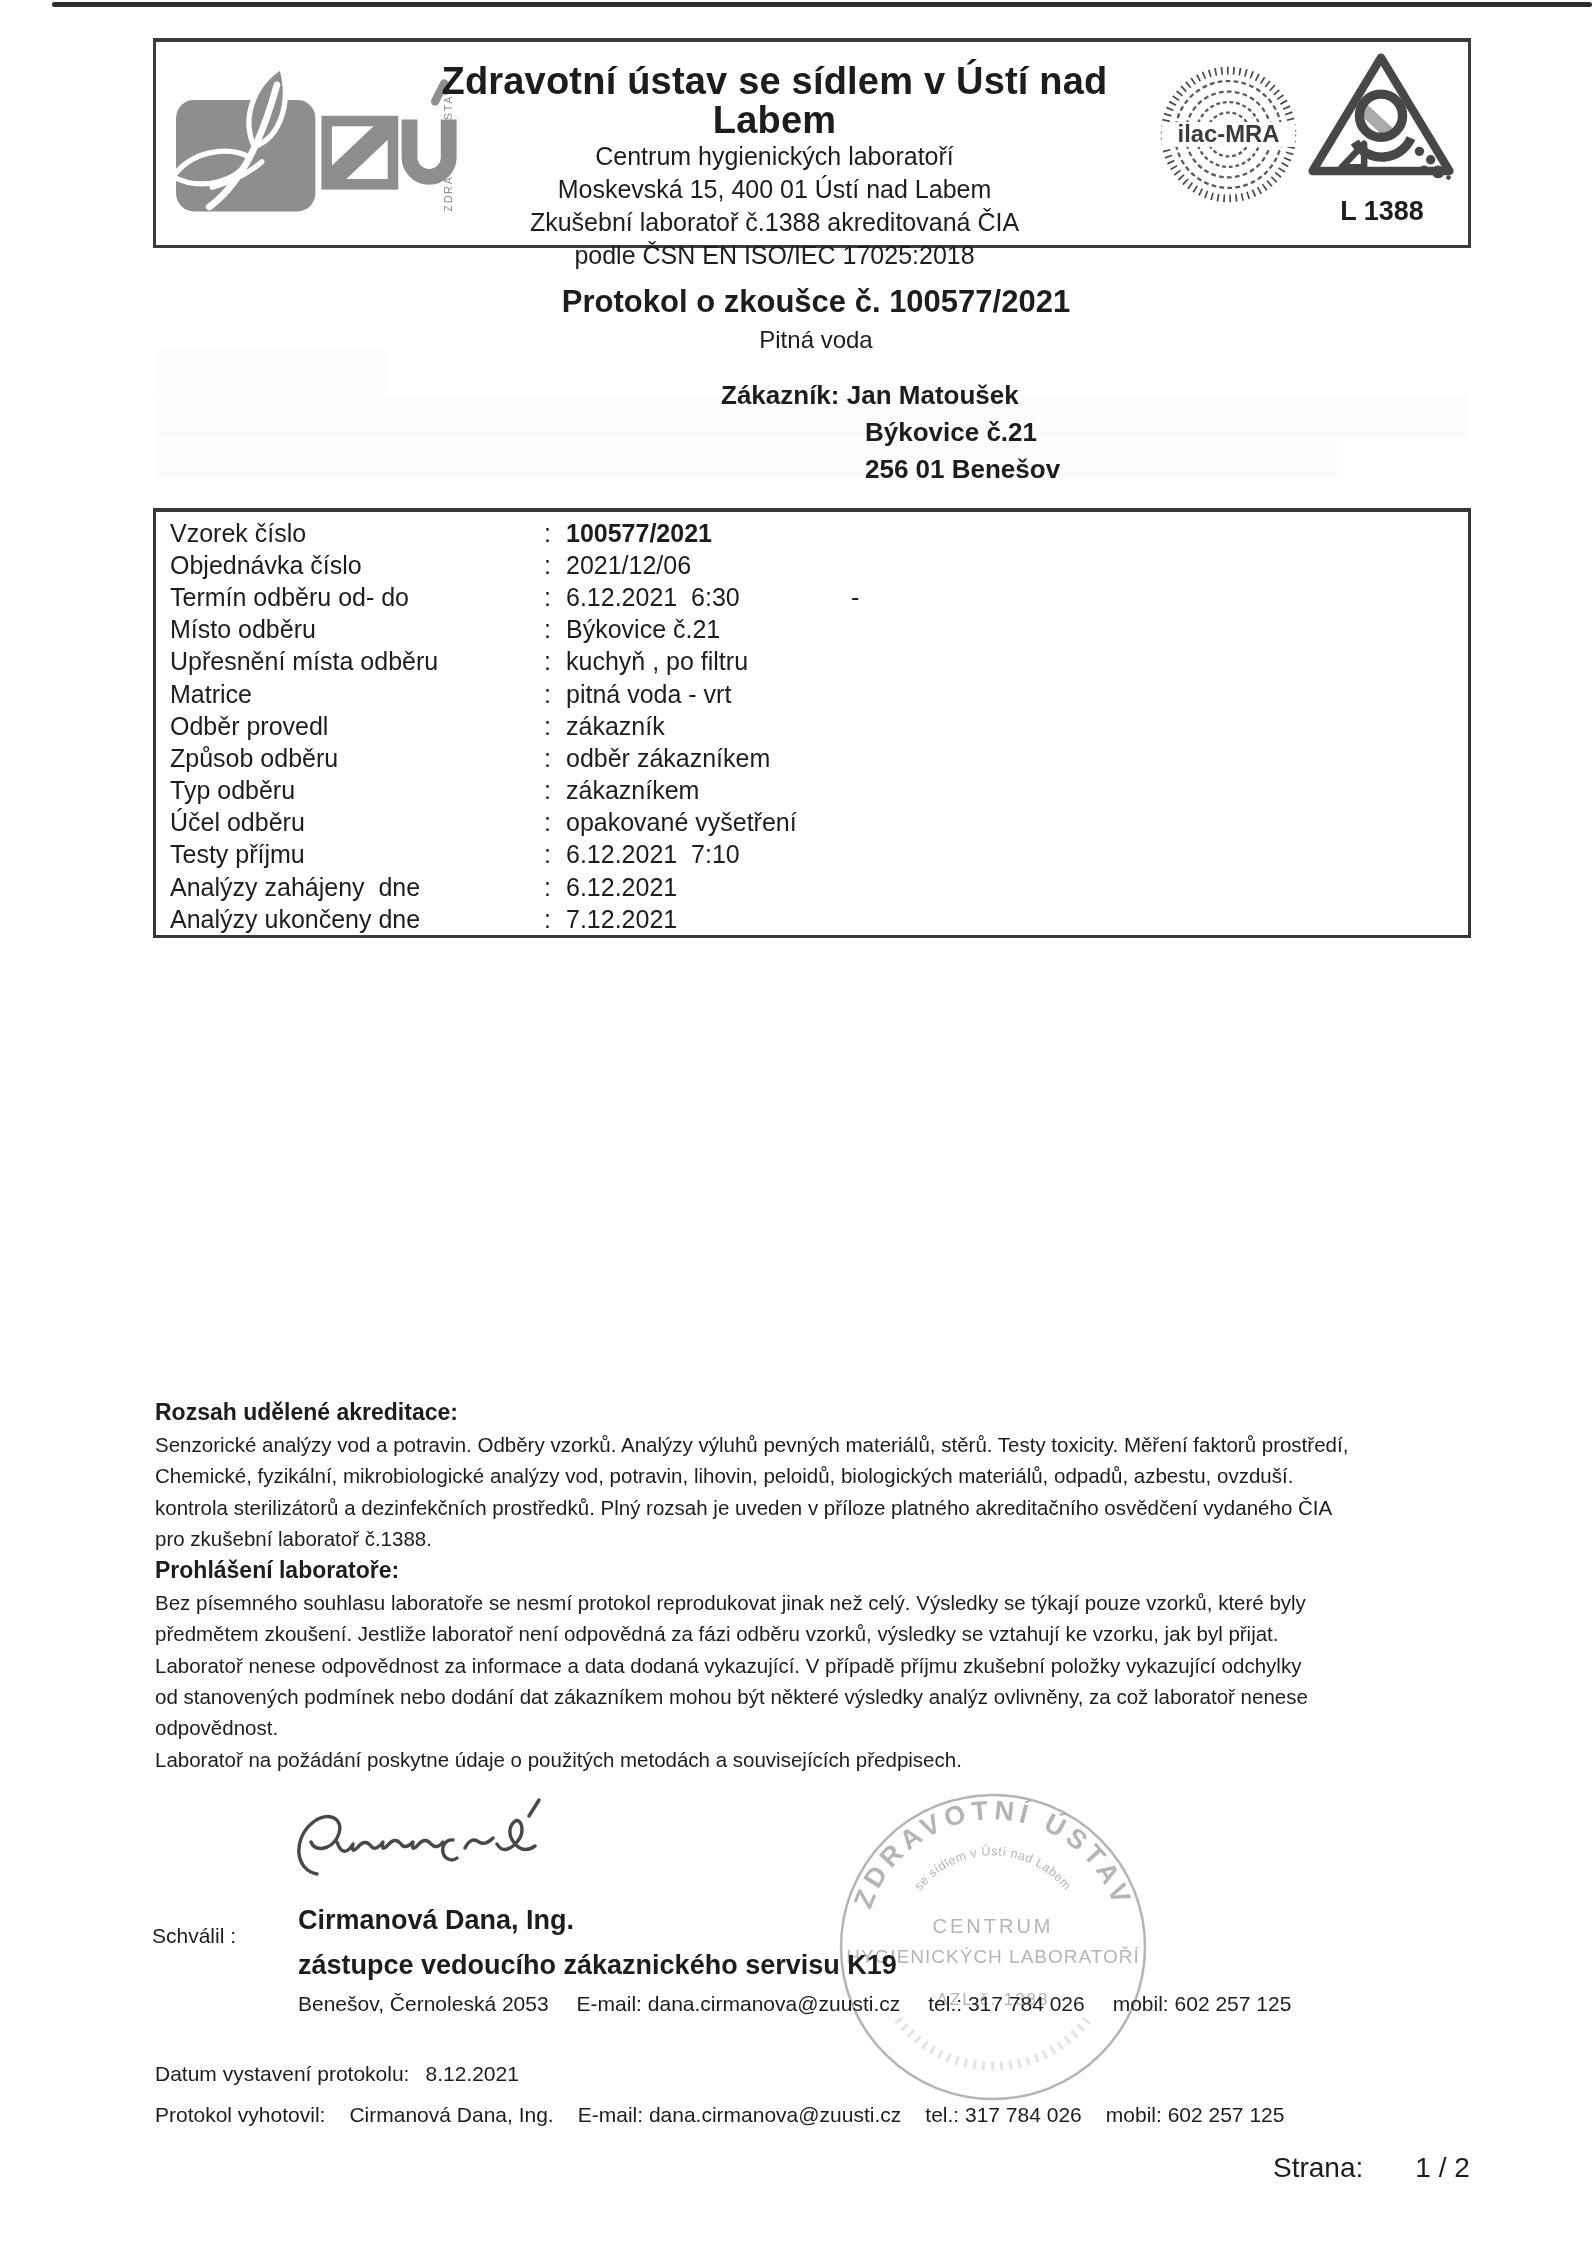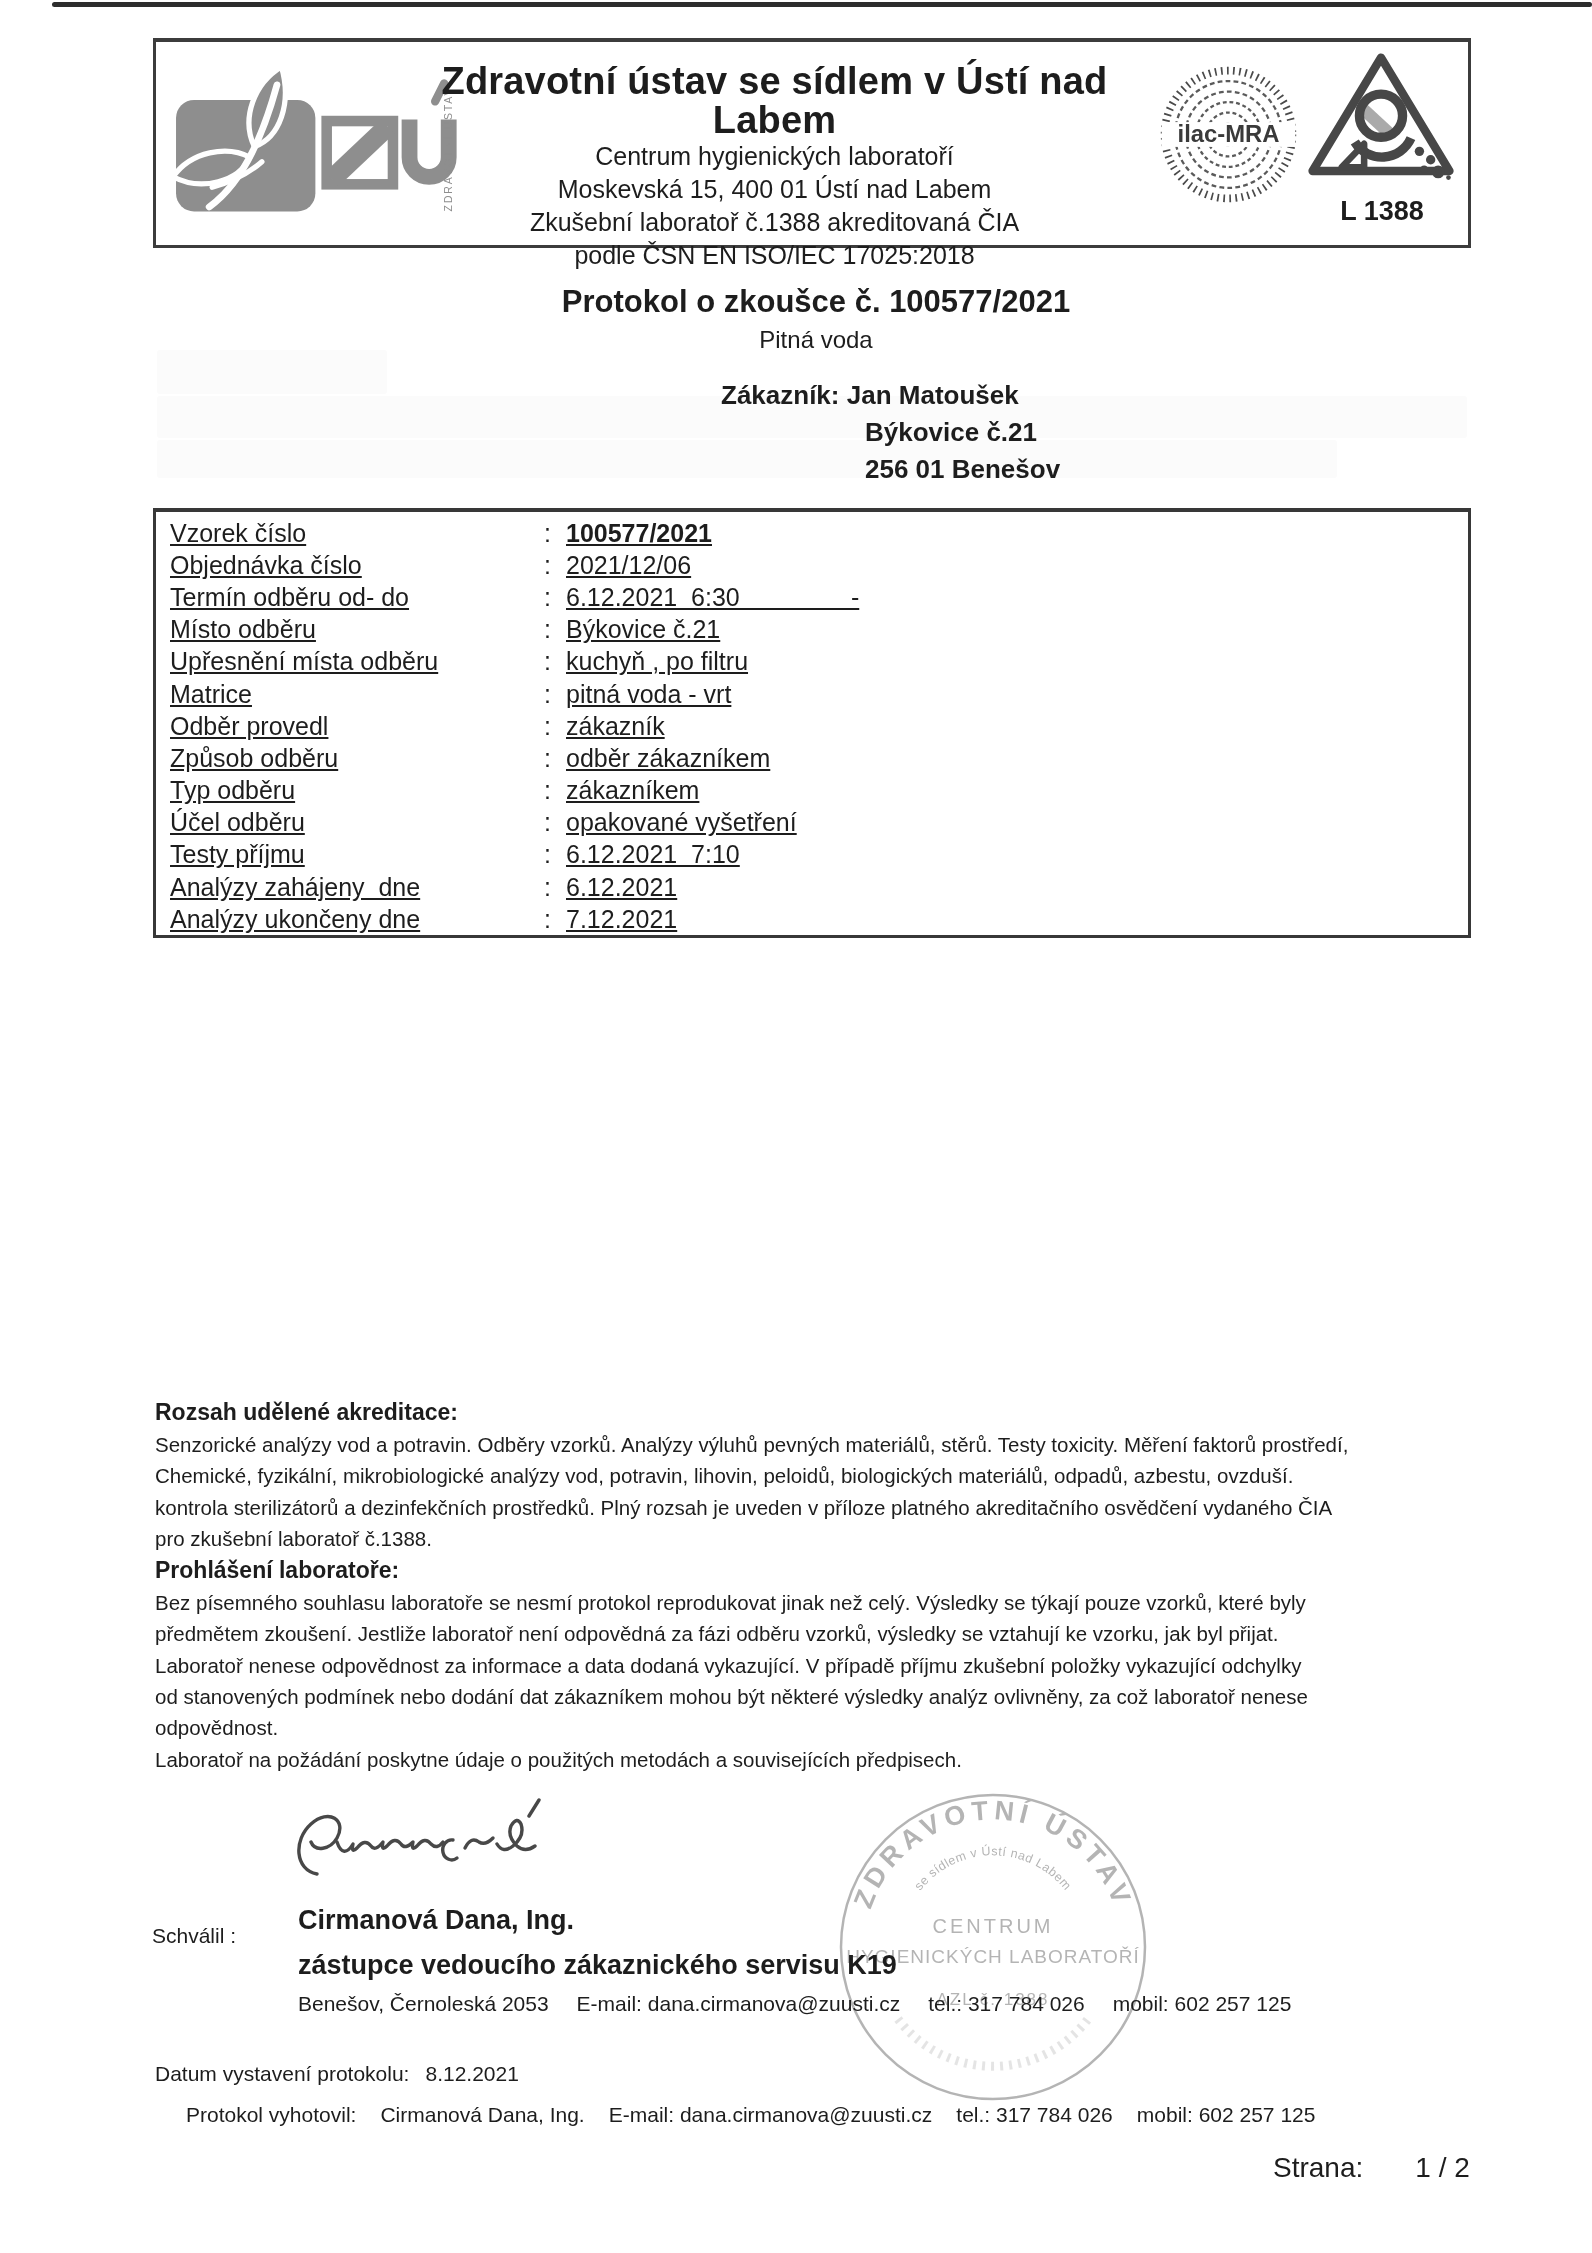--- a/index.html
+++ b/index.html
@@ -1,19 +1,19 @@
 <!DOCTYPE html>
 <html><head>
 <meta charset="utf-8">
 <style>
   html,body{margin:0;padding:0;background:#e8e8e8;}
   .page{position:relative;width:1592px;height:2253px;background:#ffffff;
         font-family:"Liberation Sans",sans-serif;color:#1d1d1d;overflow:hidden;margin:0 auto;}
   .abs{position:absolute;}
-  .pre{white-space:pre;text-decoration:underline;}
+  .pre{white-space:pre;}
 
   
   .scanline{top:2px;left:52px;width:1540px;height:5px;background:#2d2d2d;border-radius:3px;}
 
   
   .header-box{left:153px;top:38px;width:1318px;height:210px;border:3px solid #3c3c3c;border-top-width:4px;background:#fff;box-sizing:border-box;}
   .header-center{position:absolute;left:255px;right:330px;top:20px;text-align:center;}
   .org-name{font-size:38px;font-weight:bold;line-height:39px;letter-spacing:.2px;}
   .header-line{font-size:25px;line-height:33px;}
   .zu-logo{position:absolute;left:14px;top:20px;}
@@ -52,21 +52,21 @@
   .stamp{left:833px;top:1787px;opacity:.5;}
 
   
   .approve-label{left:152px;top:1924px;font-size:21px;}
   .approve-name{left:298px;top:1905px;font-size:27px;font-weight:bold;}
   .approve-role{left:298px;top:1950px;font-size:27px;font-weight:bold;}
   .approve-contact{left:298px;top:1992px;font-size:21px;display:flex;gap:28px;align-items:baseline;}
 
   
   .footer-issue{left:155px;top:2062px;font-size:21px;display:flex;gap:16px;}
-  .footer-prepared{left:155px;top:2103px;font-size:21px;display:flex;gap:24px;margin-left:31px;}
+  .footer-prepared{left:155px;top:2103px;font-size:21px;display:flex;gap:24px;}
   .page-num{left:1273px;top:2152px;font-size:28px;display:flex;gap:52px;}
 </style>
 </head>
 <body>
 
 <div class="page">
 
   <div class="abs scanline"></div>
 
   <div class="abs header-box">

